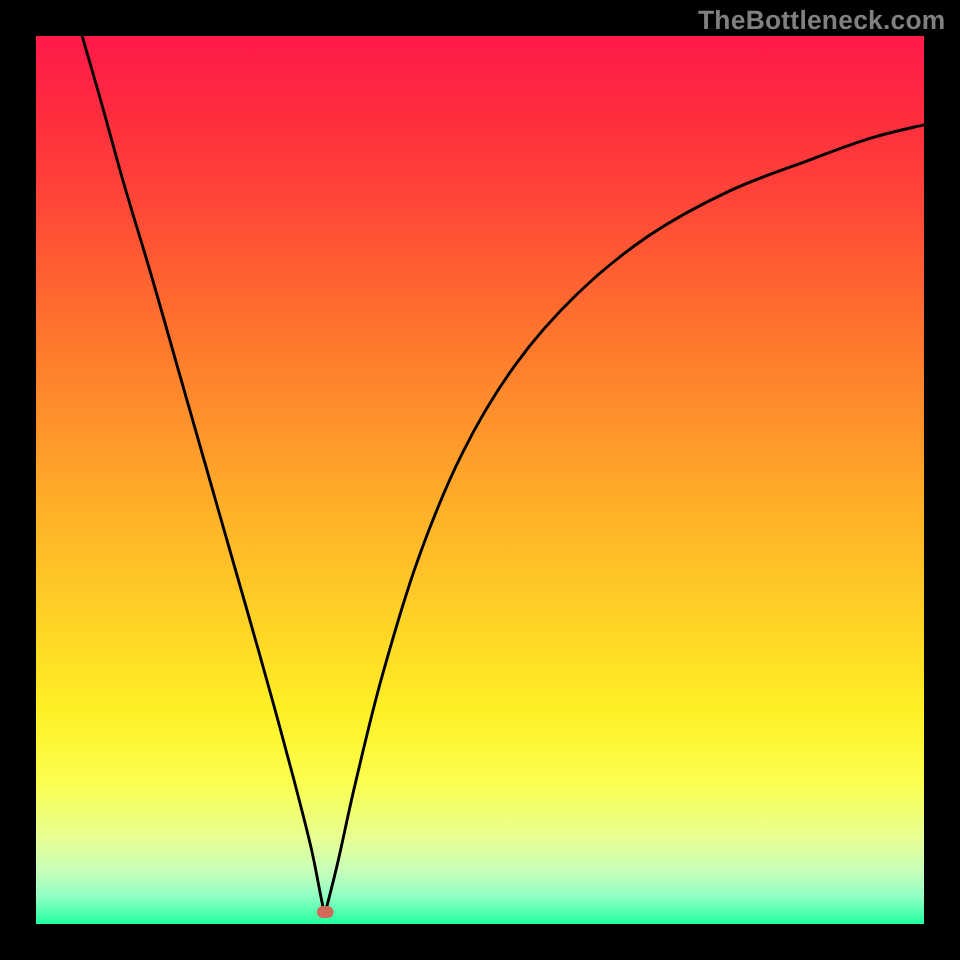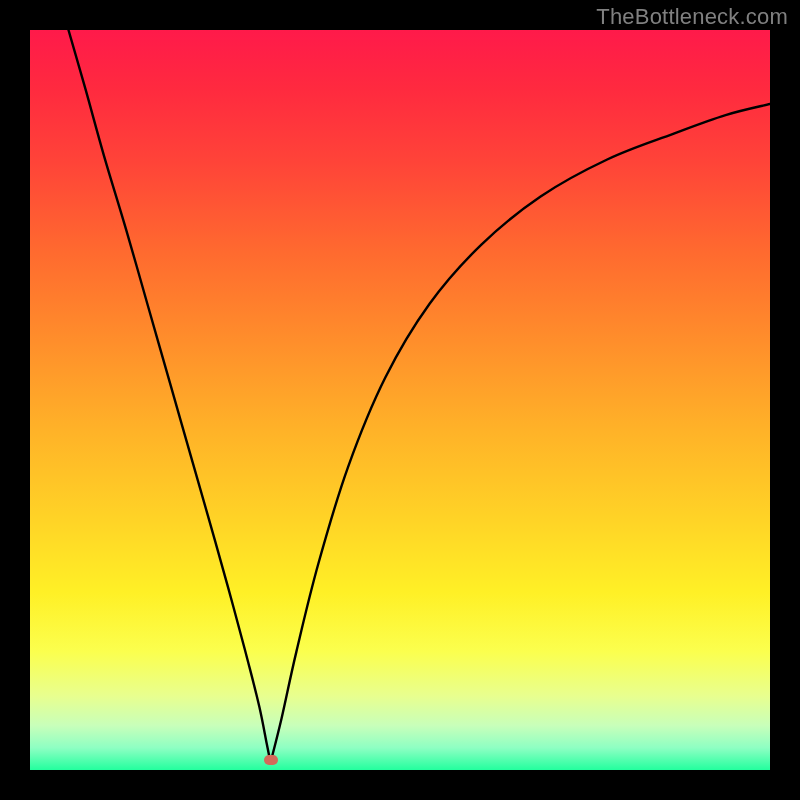--- a/index.html
+++ b/index.html
@@ -53,21 +53,21 @@
     border-radius: 5px;
     transform: translate(-50%, -50%);
   }
   .watermark {
     position: absolute;
     top: 4px;
     right: 12px;
     color: #808080;
     font-size: 22px;
     letter-spacing: 0.2px;
-    font-weight: 400;
+    font-weight: 700;
   }
 </style>
 </head>
 <body>
 
 <div class="frame">
   <div class="watermark">TheBottleneck.com</div>
   <div class="plot">
     <svg class="curve-svg" viewBox="0 0 740 740" preserveAspectRatio="none">
       <path id="curve-path" d="M 38.48 0.00 C 41.54 10.66, 49.11 36.56, 55.50 59.20 C 61.89 81.84, 66.67 100.49, 74.00 125.80 C 81.33 151.11, 88.21 172.49, 96.20 199.80 C 104.19 227.11, 110.41 249.53, 118.40 277.50 C 126.39 305.47, 132.61 327.23, 140.60 355.20 C 148.59 383.17, 154.81 404.93, 162.80 432.90 C 170.79 460.87, 177.67 484.63, 185.00 510.60 C 192.33 536.57, 197.51 555.22, 203.50 577.20 C 209.49 599.18, 213.64 614.72, 218.30 632.70 C 222.96 650.68, 226.07 662.45, 229.40 677.10 C 232.73 691.75, 234.80 704.11, 236.80 714.10 C 238.80 724.09, 239.83 729.27, 240.50 732.60 M 240.50 732.60 C 242.50 724.61, 246.94 708.18, 251.60 688.20 C 256.26 668.22, 259.74 649.57, 266.40 621.60 C 273.06 593.63, 279.28 566.10, 288.60 532.80 C 297.92 499.50, 306.21 469.90, 318.20 436.60 C 330.19 403.30, 340.55 377.10, 355.20 347.80 C 369.85 318.50, 382.28 297.78, 399.60 273.80 C 416.92 249.82, 431.42 233.91, 451.40 214.60 C 471.38 195.29, 487.96 181.82, 510.60 166.50 C 533.24 151.18, 553.22 140.82, 577.20 129.50 C 601.18 118.18, 622.49 111.59, 643.80 103.60 C 665.11 95.61, 678.28 90.43, 695.60 85.10 C 712.92 79.77, 732.01 76.00, 740.00 74.00" fill="none" stroke="#000" stroke-width="2.4" stroke-linejoin="round" stroke-linecap="round"></path>

